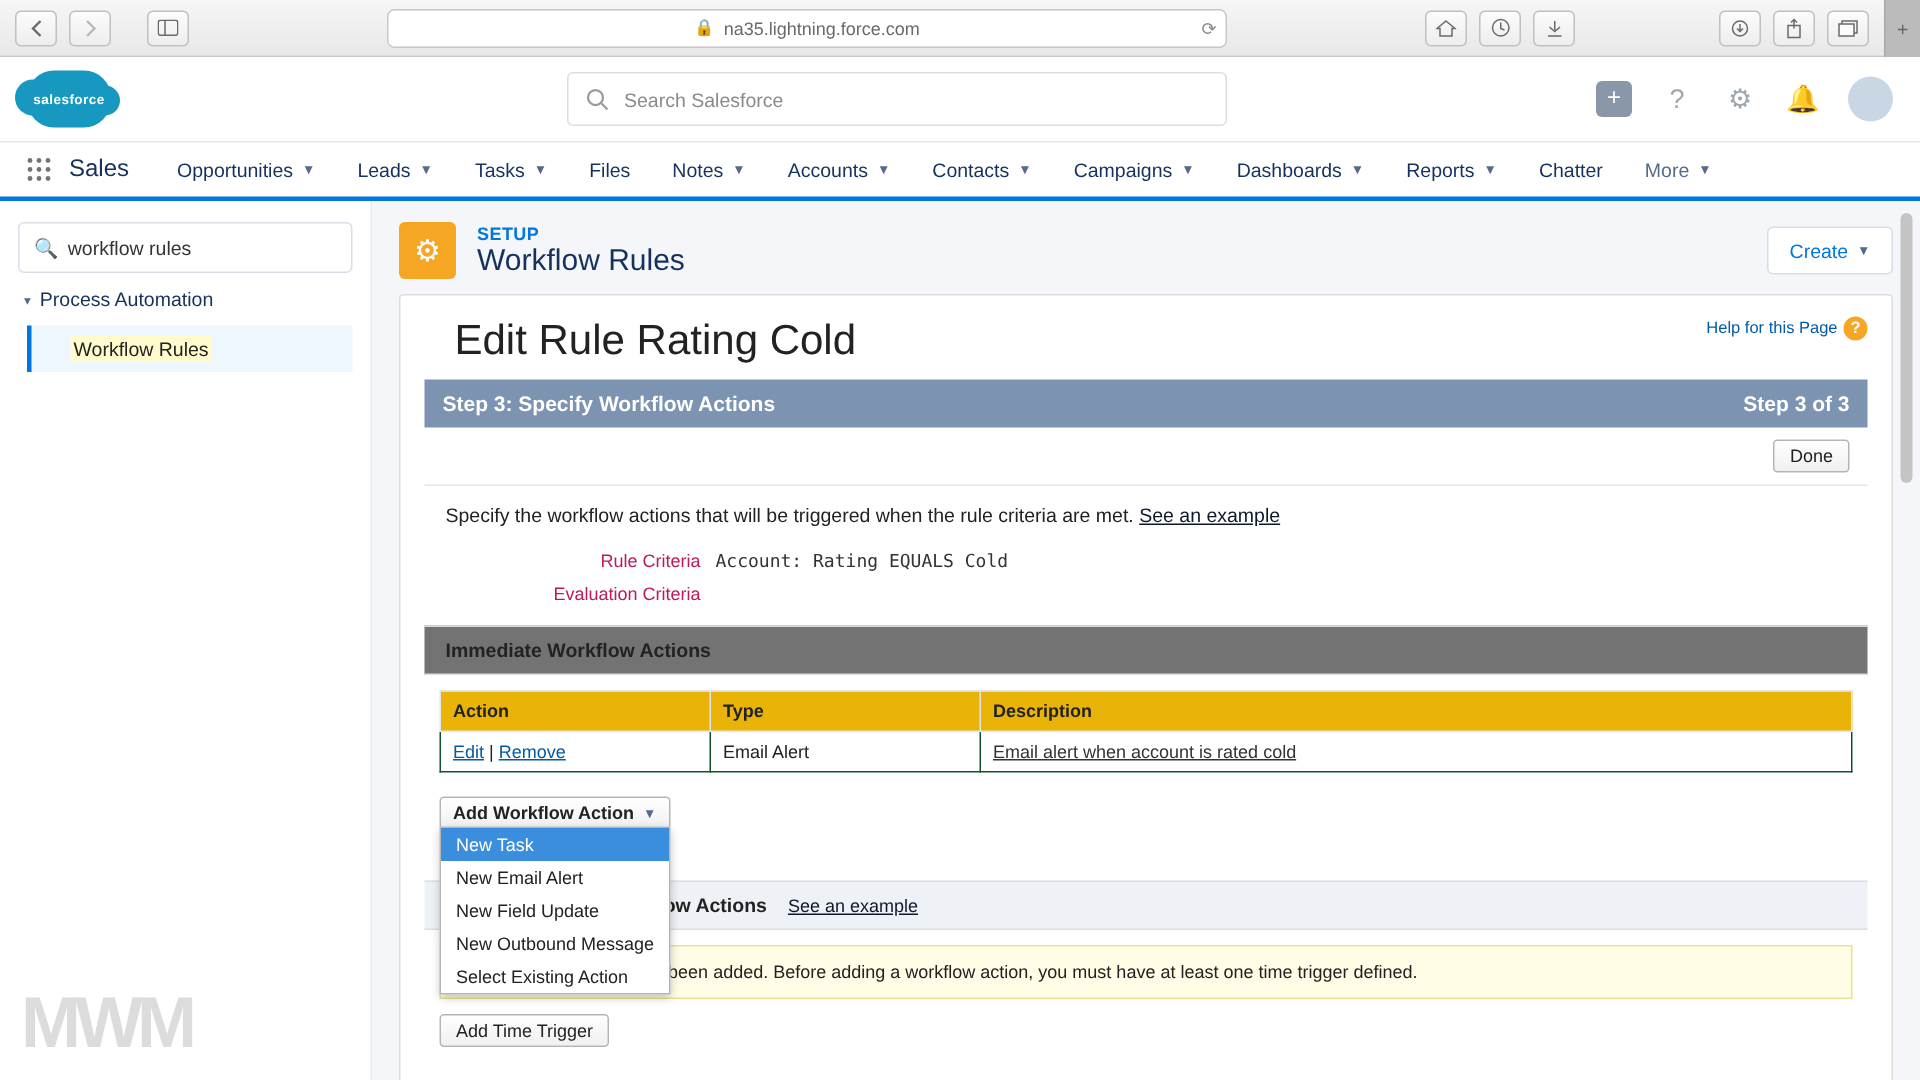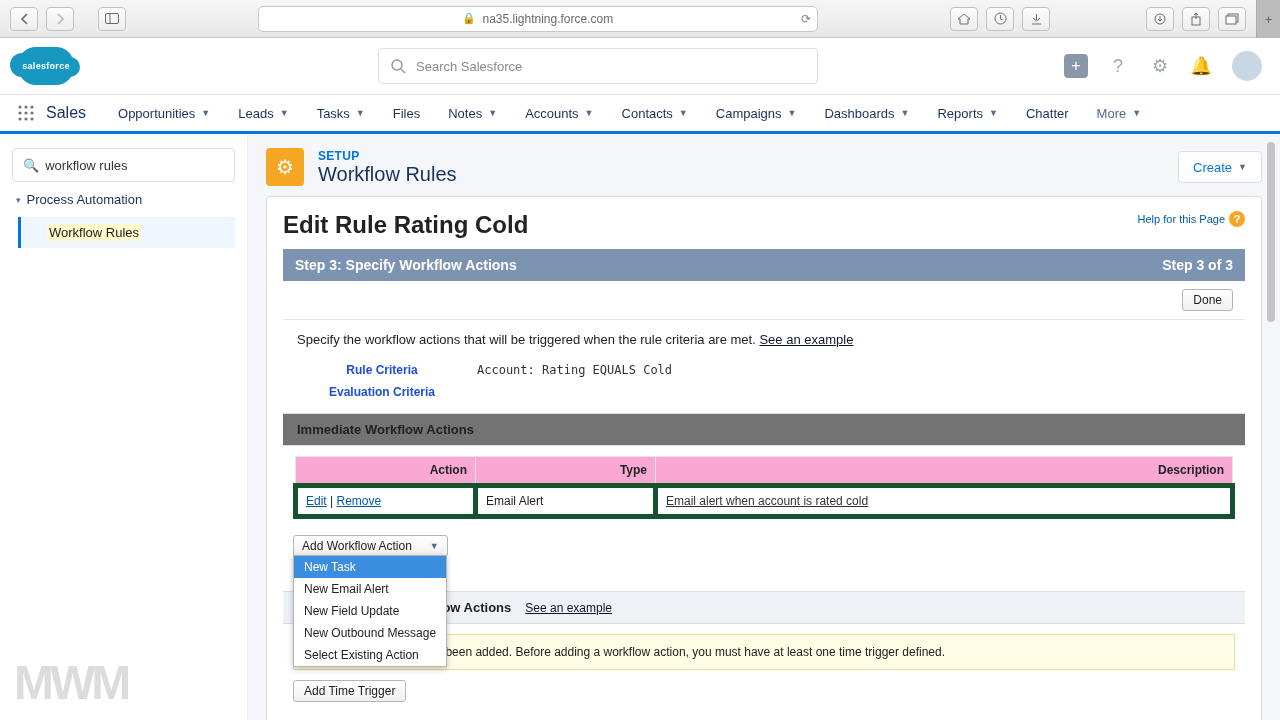--- a/index.html
+++ b/index.html
@@ -45,41 +45,41 @@
 
 .content { flex:1; background:#f4f6f9; padding: 14px 18px; overflow:auto; position:relative;}
 .setup-head { display:flex; align-items:center; gap:14px; margin-bottom: 10px;}
 .gear-box { width:38px; height:38px; background:#f5a623; border-radius:4px; display:flex; align-items:center; justify-content:center; color:#fff; font-size:20px;}
 .setup-label { font-size:12px; color:#0076de; font-weight:600; letter-spacing:0.3px;}
 .page-name { font-size:20px; color:#16325c;}
 .create-btn { margin-left:auto; height:32px; padding:0 14px; border:1px solid #d8dde6; background:#fff; border-radius:4px; display:flex; align-items:center; gap:6px; color:#0076de; font-size:13px;justify-content:center;}
 
 .card { background:#fff; border:1px solid #ddd; border-radius:3px; padding: 0; position:relative;}
 .card-inner { padding: 14px 16px;}
-.rule-title { font-size: 24px; font-weight:700; margin-bottom: 10px;}
+.rule-title { font-size: 28px; font-weight:400; margin-bottom: 10px; margin-left: 20px;}
 .help-link { position:absolute; right:16px; top:14px; font-size:11px; color:#015ba7; display:flex; align-items:center; gap:4px;}
 .help-q { width:16px; height:16px; border-radius:50%; background:#f5a623; color:#fff; display:flex; align-items:center; justify-content:center; font-size:11px; font-weight:bold;}
 
 .step-bar { background:#7d93b2; color:#fff; padding: 8px 12px; display:flex; justify-content:space-between; font-size:14px; font-weight:600;}
 .done-row { padding: 8px 12px; text-align:right; border-bottom:1px solid #e5e5e5;}
 .btn { display:inline-block; padding: 3px 10px; background:linear-gradient(#fff,#f0f0f0); border:1px solid #b5b5b5; border-radius:3px; font-size:12px; cursor:pointer;}
 .instr { padding: 12px 14px; font-size:13px;}
 .link { color:#0f172a; text-decoration:underline; cursor:pointer;}
 .crit-row { display:flex; padding: 4px 14px; font-size:12px;}
-.crit-label { width: 180px; text-align:center; font-weight:700; color:#1d4ed8; padding-right:10px;}
+.crit-label { width: 180px; text-align:right; font-weight:400; color:#be185d; padding-right:10px;}
 .crit-val { flex:1; color:#333;}
 .mono { font-family: Menlo, monospace; font-size:12px;}
 
 .section-bar { background:#737373; border-top:1px solid #ddd; border-bottom:1px solid #ddd; padding: 8px 14px; font-size:13px; font-weight:700;}
 .tbl { width: calc(100% - 20px); margin: 10px; border-collapse: collapse; font-size:12px;}
-.tbl th { text-align:right; background:#f9a8d4; border:1px solid #e5e5e5; padding:6px 8px; font-weight:700;}
-.tbl td { border:5px solid #14532d; padding:6px 8px;}
+.tbl th { text-align:left; background:#eab308; border:1px solid #e5e5e5; padding:6px 8px; font-weight:700;}
+.tbl td { border:1px solid #14532d; padding:6px 8px;}
 .tbl .action-links a { color:#015ba7; text-decoration:underline;}
 
-.dd-btn { margin: 6px 10px; padding: 3px 8px; border:1px solid #b5b5b5; background:linear-gradient(#fff,#f0f0f0); border-radius:3px; font-size:12px; display:inline-flex; align-items:center; gap:18px; cursor:pointer;}
+.dd-btn { margin: 6px 10px; padding: 3px 8px; border:1px solid #b5b5b5; background:linear-gradient(#fff,#f0f0f0); border-radius:3px; font-size:12px; display:inline-flex; align-items:center; gap:6px; cursor:pointer;font-weight:bold;}
 .dd-menu { position:absolute; background:#fff; border:1px solid #b5b5b5; box-shadow:0 2px 6px rgba(0,0,0,0.25); font-size:12px; min-width:140px; z-index:10;}
 .dd-item { padding: 4px 10px; cursor:pointer;}
 .dd-item.sel { background:#3b8ede; color:#fff;}
 
 .section-bar2 { background:#eef2f6; border-top:1px solid #ddd; border-bottom:1px solid #ddd; padding: 8px 14px; font-size:13px; font-weight:700; display:flex; gap:14px; align-items:center;}
 .warn-box { margin:10px; background:#fffde6; border:1px solid #e7e38f; padding:10px 12px; font-size:12px;}
 
 .scrollbar { position:absolute; right:4px; top:8px; width:10px; height:64%; background:transparent;}
 .scrollbar-thumb { width:8px; height:180px; background:#c4c4c4; border-radius:4px; margin:0 auto;}
 

